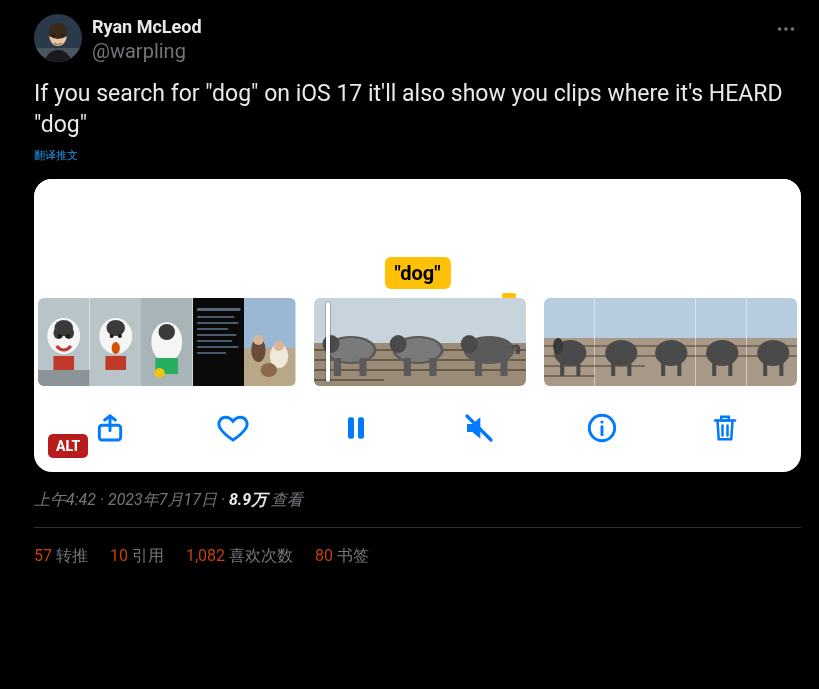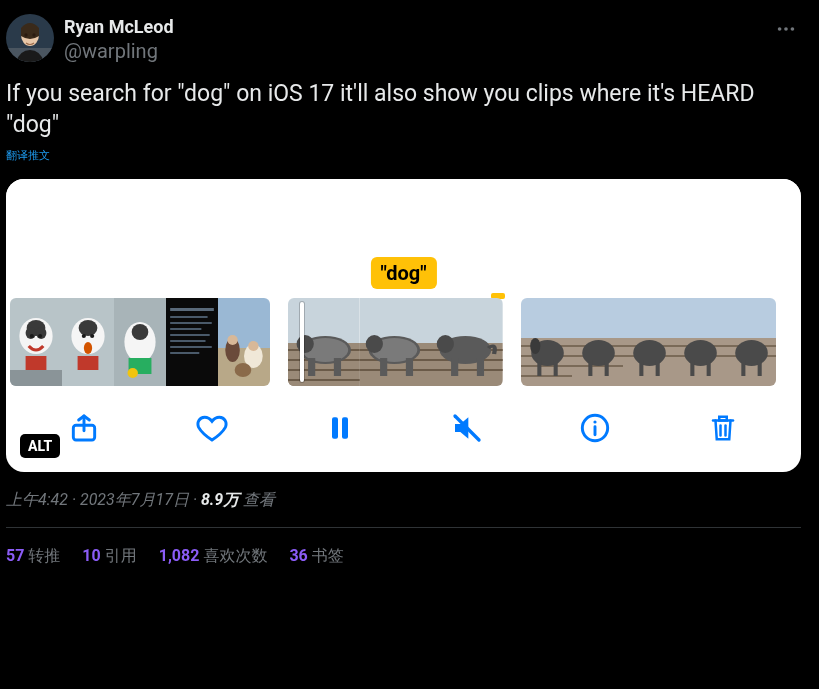--- a/index.html
+++ b/index.html
@@ -5,21 +5,21 @@
   * { box-sizing: border-box; margin: 0; padding: 0; }
   body {
     background: #000;
     color: #e7e9ea;
     font-family: -apple-system, BlinkMacSystemFont, "Segoe UI", Roboto, Helvetica, Arial, sans-serif;
     width: 819px;
     height: 689px;
     overflow: hidden;
   }
   .tweet {
-    padding: 14px 18px 0 6px;
+    padding: 14px 18px 0 34px;
   }
   .header {
     display: flex;
     align-items: flex-start;
     gap: 10px;
     position: relative;
   }
   .avatar {
     width: 48px;
     height: 48px;
@@ -112,21 +112,21 @@
     width: 48px; height: 40px;
     display:flex; align-items:center; justify-content:center;
     color:#007aff;
     cursor:pointer;
   }
   .ctrl-btn svg { width:32px; height:32px; }
   .trash svg { width:30px; height:30px; }
   .alt-badge {
     position:absolute;
     left:14px; bottom:14px;
-    background:#000000;
+    background:#b91c1c;
     color:#fff;
     font-weight:800;
     font-size:14px;
     padding:4px 8px;
     border-radius:5px;
   }
   .meta-row {
     margin-top: 18px;
     color:#71767b;
     font-size:16px;
@@ -134,21 +134,21 @@
   }
   .meta-row .views-num { color:#e7e9ea; font-weight:700; }
   .divider { border:0; border-top:1px solid #2f3336; margin-top:16px; }
   .stats {
     display:flex;
     gap:22px;
     padding:18px 0 0;
     font-size:16px;
     color:#71767b;
   }
-  .stats .num { color:#8b5cf6; font-weight:700; margin-right:4px; }
+  .stats .num { color:#c2410c; font-weight:400; margin-right:4px; }
 </style>
 </head>
 <body>
 
 <div class="tweet">
   <div class="header">
     <div class="avatar">
       <svg viewBox="0 0 48 48" width="48" height="48">
         <rect width="48" height="48" fill="#2a3a4a"></rect>
         <rect x="0" y="34" width="48" height="14" fill="#4a5560"></rect>
@@ -394,15 +394,15 @@
   <div class="meta-row">
     <span>上午4:42</span><span> · </span><span>2023年7月17日</span><span> · </span><span class="views-num">8.9万</span><span> 查看</span>
   </div>
 
   <hr class="divider">
 
   <div class="stats">
     <div><span class="num">57</span><span>转推</span></div>
     <div><span class="num">10</span><span>引用</span></div>
     <div><span class="num">1,082</span><span>喜欢次数</span></div>
-    <div><span class="num">36</span><span>书签</span></div>
+    <div><span class="num">80</span><span>书签</span></div>
   </div>
 </div>
 
 </body></html>

